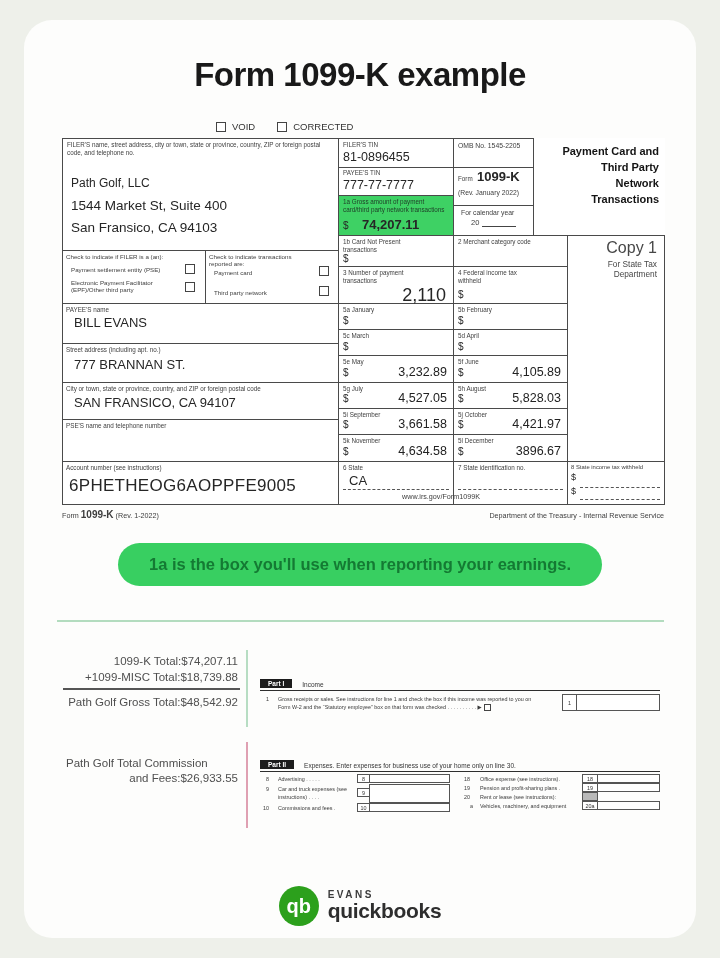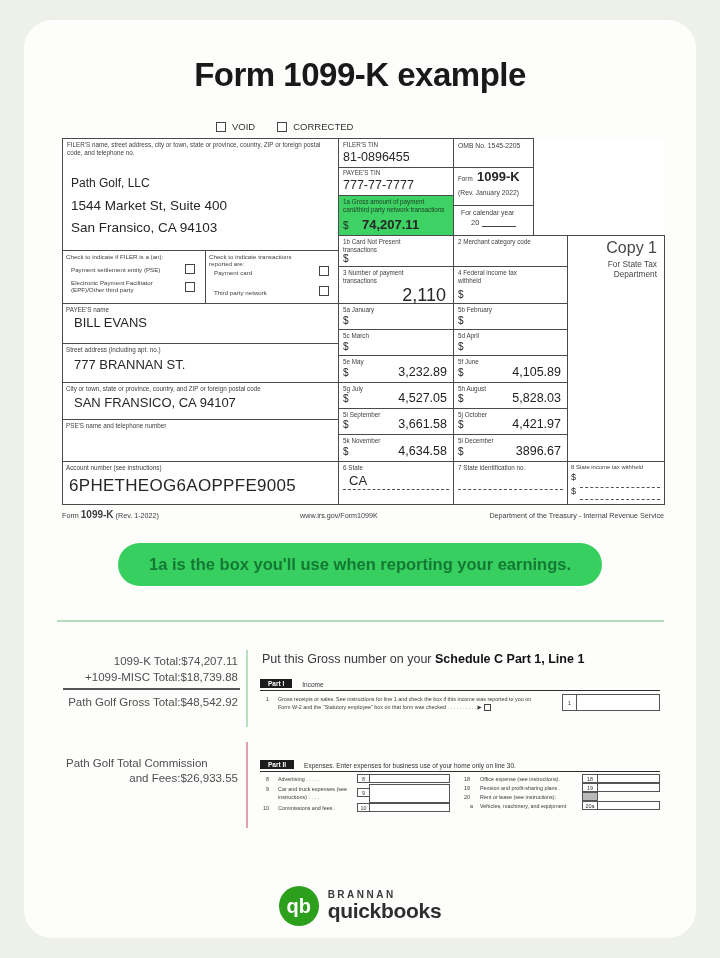--- a/index.html
+++ b/index.html
@@ -120,20 +120,26 @@
   <div style="position:absolute;left:420px;top:80px;width:34px;height:8px;border-bottom:1px solid #444"></div>
 
   <div class="flabel" style="left:281px;top:100px;width:85px">1b Card Not Present transactions</div>
   <div class="dol" style="left:281px;top:115px">$</div>
   <div class="flabel" style="left:396px;top:100px;width:100px">2   Merchant category code</div>
   <div class="flabel" style="left:281px;top:131px;width:85px">3   Number of payment transactions</div>
   <div class="fval" style="right:219px;top:147px;font-size:18px">2,110</div>
   <div class="flabel" style="left:396px;top:131px;width:80px">4   Federal income tax withheld</div>
   <div class="dol" style="left:396px;top:151px">$</div>
 
+  <div style="position:absolute;left:475px;top:6px;width:122px;text-align:right;font-size:11px;font-weight:700;line-height:1.45;color:#141414">
+    <div>Payment Card and</div>
+    <div>Third Party</div>
+    <div>Network</div>
+    <div>Transactions</div>
+  </div>
   <div style="position:absolute;left:509px;top:101px;width:86px;text-align:right;color:#474747">
     <div style="font-size:16px">Copy 1</div>
     <div style="font-size:8.3px;margin-top:2px">For State Tax</div>
     <div style="font-size:8.3px">Department</div>
   </div>
 
   <div class="flabel" style="left:4px;top:115px;width:136px;font-size:6.2px">Check to indicate if FILER is a (an):</div>
   <div class="flabel" style="left:9px;top:128px;width:112px;font-size:6.2px">Payment settlement entity (PSE)</div>
   <span class="cb" style="position:absolute;left:123px;top:126px"></span>
   <div class="flabel" style="left:9px;top:141px;font-size:6.2px">Electronic Payment Facilitator</div>
@@ -227,21 +233,21 @@
   <div class="dash" style="left:518px;top:349px;width:80px"></div>
   <div class="dol" style="left:509px;top:348px;font-size:9px">$</div>
   <div class="dash" style="left:518px;top:361px;width:80px"></div>
 </div>
 
 <div class="abs ffoot" style="left:62px;top:509px">
   <span>Form</span>
   <span style="font-size:10px;font-weight:600">1099-K</span>
   <span>(Rev. 1-2022)</span>
 </div>
-<div class="abs ffoot" style="left:300px;top:511px;width:180px;text-align:left">www.irs.gov/Form1099K</div>
+<div class="abs ffoot" style="left:300px;top:492px;width:180px;text-align:right">www.irs.gov/Form1099K</div>
 <div class="abs ffoot" style="right:56px;top:511px">Department of the Treasury - Internal Revenue Service</div>
 
 <div class="abs callout">1a is the box you'll use when reporting your earnings.</div>
 
 <div class="abs hr-green"></div>
 
 <div>
   <div class="tot-row" style="top:655px">
     <span style="margin-left:14px">1099-K Total:</span>
     <span>$74,207.11</span>
@@ -258,23 +264,20 @@
   <div class="abs" style="left:66px;top:757px;font-size:11.5px;color:#4f4f4f">Path Golf Total Commission</div>
   <div class="tot-row" style="top:772px">
     <span style="margin-left:6px">and Fees:</span>
     <span>$26,933.55</span>
   </div>
   <div class="abs vline-green"></div>
   <div class="abs vline-pink"></div>
 </div>
 
 <div class="sched" style="left:260px;top:652px;height:64px">
-  <div class="s-head">
-    <span>Put this Gross number on your </span><b>Schedule C Part 1, Line 1</b>
-  </div>
   <div class="s-bar" style="top:27px">
     <span class="badge">Part I</span>
     <span class="s-bar-label">Income</span>
   </div>
   <div class="tiny" style="position:absolute;left:6px;top:43px">1</div>
   <div class="tiny" style="position:absolute;left:18px;top:43px;width:282px">
     <span>Gross receipts or sales. See instructions for line 1 and check the box if this income was reported to you on</span><br>
     <span>Form W-2 and the “Statutory employee” box on that form was checked   .   .   .   .   .   .   .   .   .   .   ▶</span><span class="ckbx"></span>
   </div>
   <div class="scell" style="left:302px;top:42px;width:15px;height:17px;line-height:17px">1</div>
@@ -320,16 +323,16 @@
     <div class="scell" style="left:322px;top:26px;width:16px;height:9px;line-height:8px">20a</div>
     <div class="scell" style="left:337px;top:26px;width:63px;height:9px"></div>
   </div>
 </div>
 
 <div class="abs logo-row">
   <div class="qb-circle">
     <span>qb</span>
   </div>
   <div>
-    <div class="intuit">BRANNAN</div>
+    <div class="intuit">EVANS</div>
     <div class="qbooks">quickbooks</div>
   </div>
 </div>
 
 </body></html>

